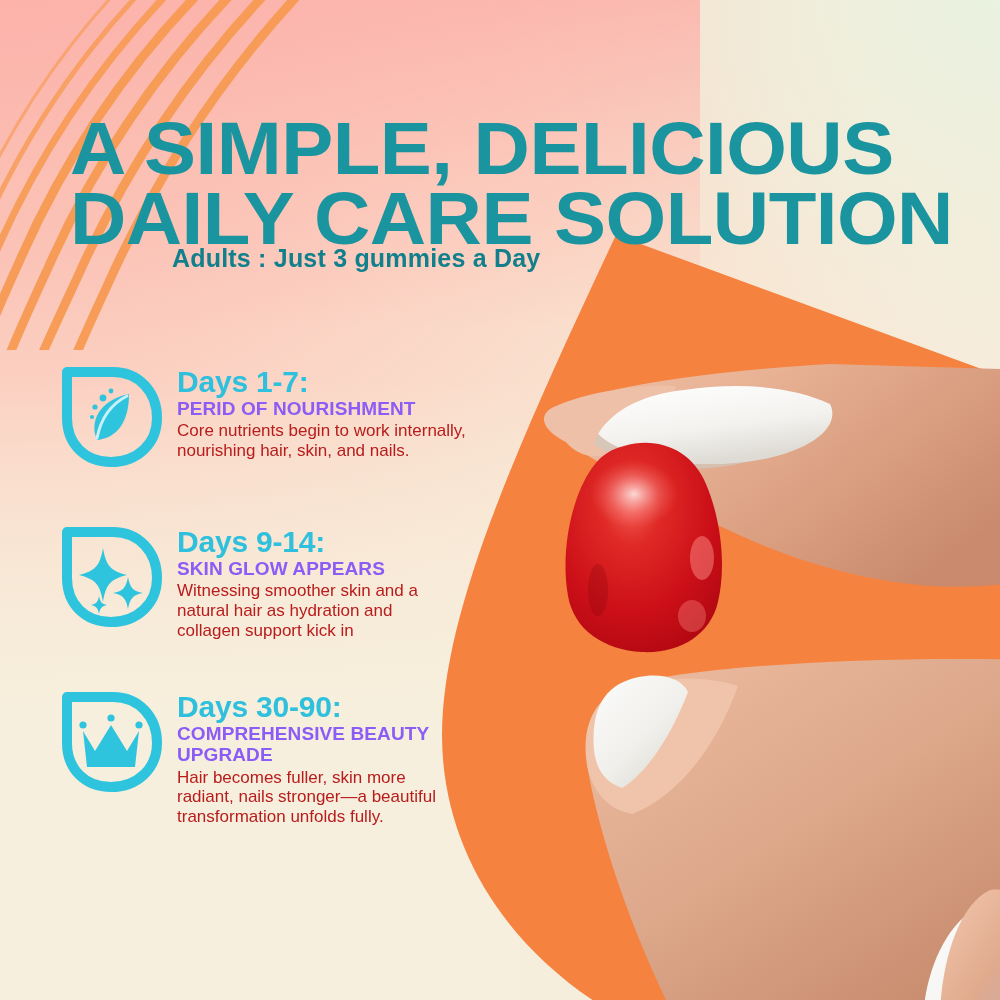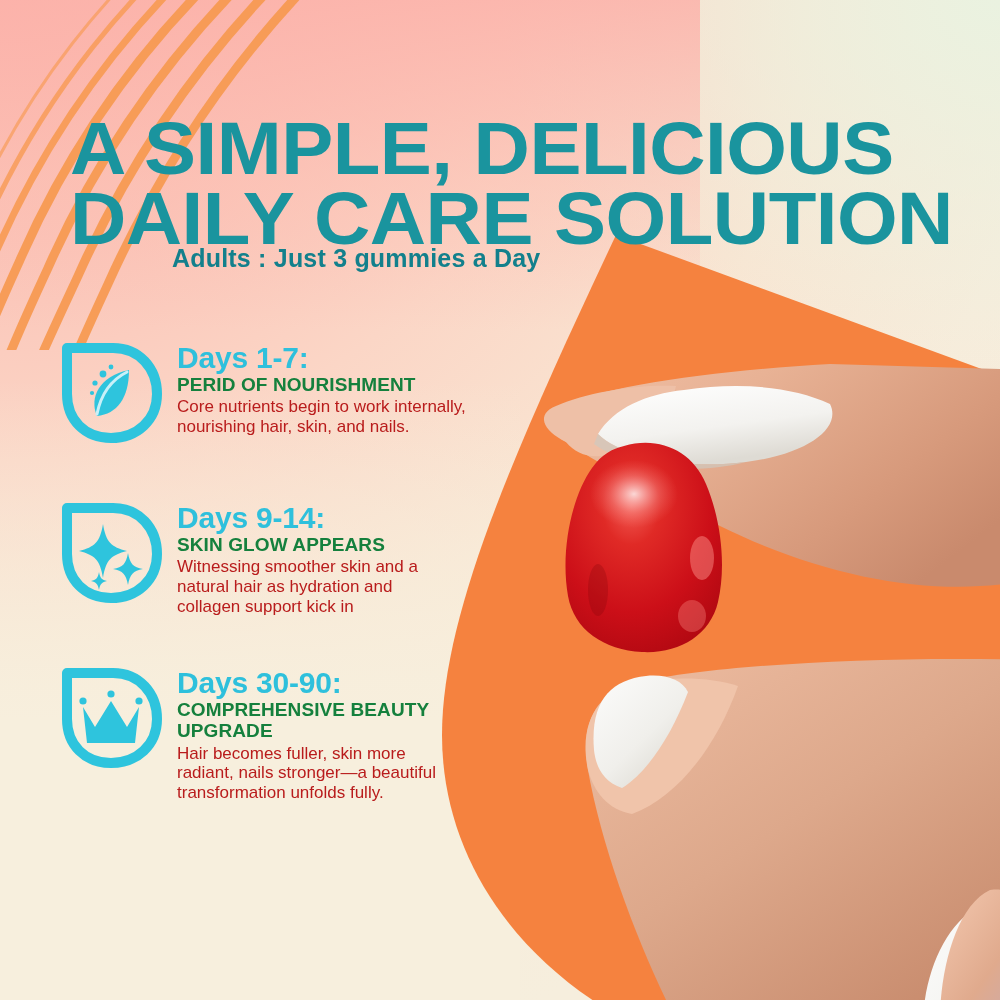--- a/index.html
+++ b/index.html
@@ -67,21 +67,21 @@
   .step-icon { flex:0 0 112px; width:112px; height:112px; margin-left:3px; }
   .step-text { padding-left:10px; padding-top:6px; }
   .step-title {
     color:#2ec0dc;
     font-weight:bold;
     font-size:30px;
     line-height:1.04;
     letter-spacing:-0.2px;
   }
   .step-sub {
-    color:#15803d;
+    color:#8b5cf6;
     font-weight:bold;
     font-size:19px;
     line-height:1.12;
     letter-spacing:0.1px;
     margin-top:1px;
   }
   .step-body {
     color:#b91c1c;
     font-size:17px;
     line-height:1.16;
@@ -217,21 +217,21 @@
 
   <h1 class="headline">
     <span>A SIMPLE, DELICIOUS</span>
     <span class="l2">DAILY CARE SOLUTION</span>
   </h1>
 
   <div class="subtitle">Adults : Just 3 gummies a Day</div>
 
   <div class="steps">
 
-    <div class="step" style="height:160px;">
+    <div class="step" style="height:160px;margin-top:24px;">
       <svg class="step-icon" viewBox="0 0 112 112">
         <path d="M 12 12 L 58 12 C 84 12, 102 32, 102 58 C 102 84, 82 102, 56 102
                  C 30 102, 12 84, 12 58 Z" fill="none" stroke="#2ec4dd" stroke-width="10" stroke-linejoin="round"></path>
         <path d="M 74 34 C 74 62, 62 78, 42 80 C 34 62, 44 40, 74 34 Z" fill="#2ec4dd"></path>
         <path d="M 72 36 C 56 44, 46 58, 42 78" fill="none" stroke="#c8f0f8" stroke-width="3" stroke-linecap="round"></path>
         <circle cx="48" cy="38" r="3.4" fill="#2ec4dd"></circle>
         <circle cx="40" cy="47" r="2.6" fill="#2ec4dd"></circle>
         <circle cx="56" cy="31" r="2.4" fill="#2ec4dd"></circle>
         <circle cx="37" cy="57" r="2.1" fill="#2ec4dd"></circle>
       </svg>

